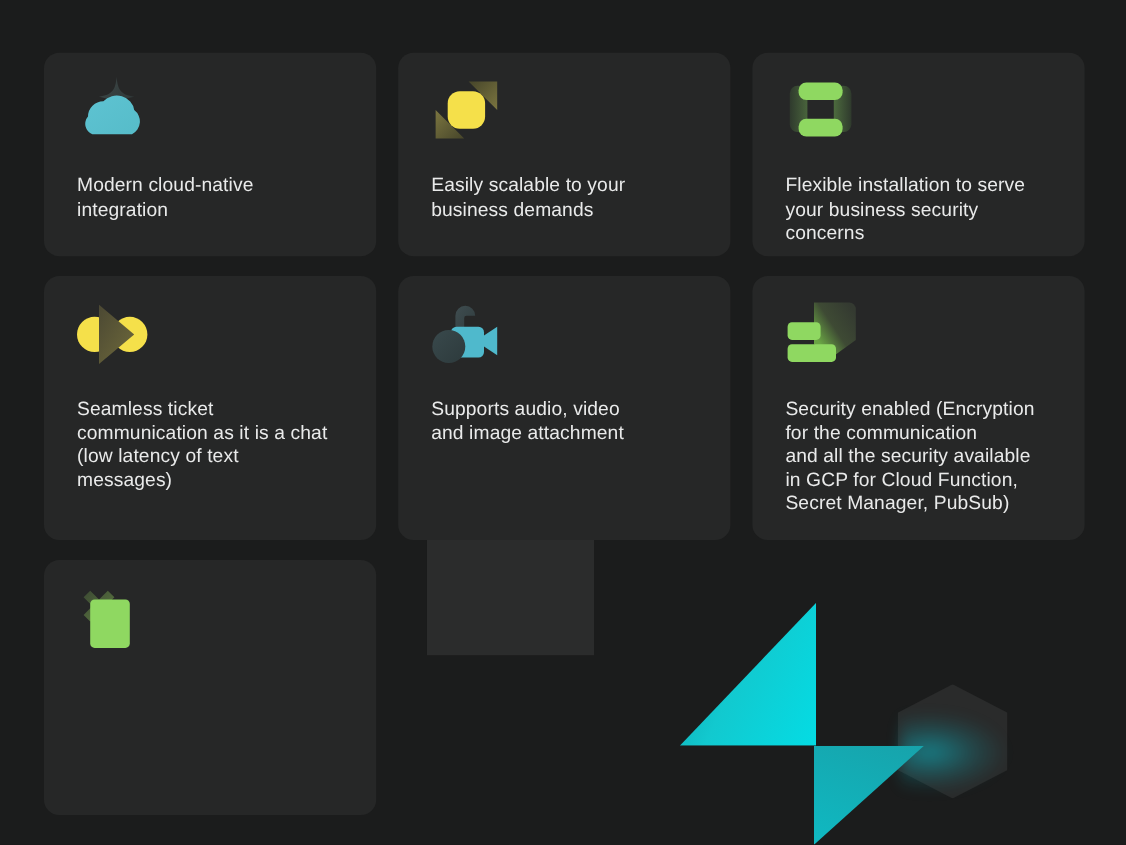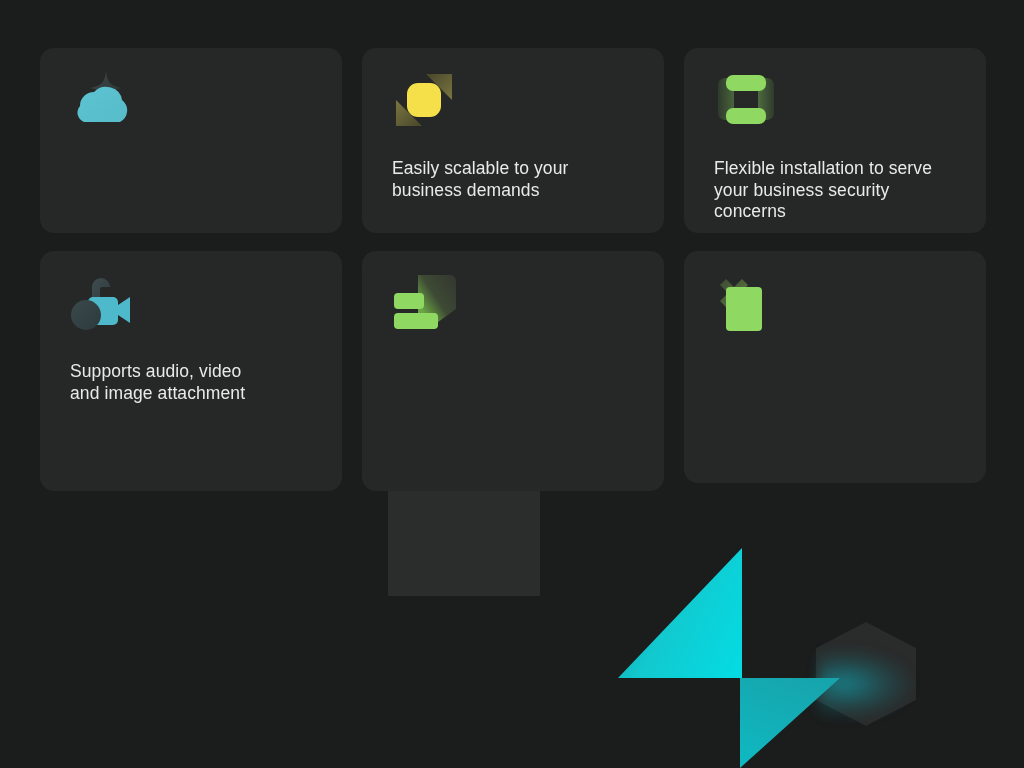--- a/index.html
+++ b/index.html
@@ -107,20 +107,22 @@
             </linearGradient>
             <linearGradient id="g-cloud1" x1="0" y1="0" x2="1" y2="1">
               <stop offset="0" stop-color="#5ec3d2"></stop>
                 <stop offset="1" stop-color="#56bcc9"></stop>
             </linearGradient>
           </defs>
           <path d="M36 0 C37 12 40 16 52 18 C40 20 37 24 36 36 C35 24 32 20 20 18 C32 16 35 12 36 0 Z" fill="url(#g-spark1)"></path>
           <path d="M10 36 A14 14 0 0 1 24 22 A16 15 0 0 1 52 30 A13 13 0 0 1 50 52 L14 52 A10 10 0 0 1 10 36 Z" fill="url(#g-cloud1)"></path>
         </svg>
       </div>
+      <div class="card-text">Modern cloud-native
+integration</div>
     </div>
 
     <div class="card r1">
       <div class="icon-wrap">
         <svg width="64" height="62" viewBox="0 0 64 62">
           <defs>
             <linearGradient id="g-tri3a" x1="0" y1="0" x2="1" y2="1">
               <stop offset="0" stop-color="#46452a"></stop>
                 <stop offset="1" stop-color="#7c7640"></stop>
             </linearGradient>
@@ -155,20 +157,39 @@
           <rect x="44" y="8" width="16" height="42" rx="7" fill="url(#g-dim2b)"></rect>
           <rect x="12" y="5" width="40" height="16" rx="7" fill="#8fd861"></rect>
           <rect x="12" y="38" width="40" height="16" rx="7" fill="#8fd861"></rect>
         </svg>
       </div>
       <div class="card-text">Flexible installation to serve
 your business security
 concerns</div>
     </div>
 
+    <div class="card r2">
+      <div class="icon-wrap">
+        <svg width="70" height="62" viewBox="0 0 70 62">
+          <defs>
+            <linearGradient id="g-play4" x1="0" y1="0" x2="1" y2="1">
+              <stop offset="0" stop-color="#4b4833"></stop>
+                <stop offset="1" stop-color="#6f6a3b"></stop>
+            </linearGradient>
+          </defs>
+          <circle cx="16" cy="31" r="16" fill="#f5e04a"></circle>
+          <circle cx="48" cy="31" r="16" fill="#f5e04a"></circle>
+          <path d="M20 4 L52 31 L20 58 Z" fill="url(#g-play4)"></path>
+        </svg>
+      </div>
+      <div class="card-text">Seamless ticket
+communication as it is a chat
+(low latency of text
+messages)</div>
+    </div>
 
     <div class="card r2">
       <div class="icon-wrap">
         <svg width="68" height="62" viewBox="0 0 68 62">
           <defs>
             <linearGradient id="g-ball5" x1="0" y1="0" x2="1" y2="1">
               <stop offset="0" stop-color="#39494c"></stop>
                 <stop offset="1" stop-color="#2d3a3c"></stop>
             </linearGradient>
             <linearGradient id="g-hook5" x1="0" y1="0" x2="1" y2="1">
@@ -194,20 +215,25 @@
               <stop offset="0" stop-color="#6aa544"></stop>
                 <stop offset="0.45" stop-color="#3e4a34"></stop>
                 <stop offset="1" stop-color="#343a31"></stop>
             </linearGradient>
           </defs>
           <path d="M26 2 L58 2 A6 6 0 0 1 64 8 L64 36 L42 52 L26 40 Z" fill="url(#g-shield6)"></path>
           <rect x="2" y="20" width="30" height="16" rx="4" fill="#8fd861"></rect>
           <rect x="2" y="40" width="44" height="16" rx="4" fill="#8fd861"></rect>
         </svg>
       </div>
+      <div class="card-text">Security enabled (Encryption
+for the communication
+and all the security available
+in GCP for Cloud Function,
+Secret Manager, PubSub)</div>
     </div>
 
     <div class="card r3">
       <div class="icon-wrap">
         <svg width="64" height="66" viewBox="0 0 64 66">
           <defs>
             <linearGradient id="g-cross7" x1="0" y1="0" x2="1" y2="1">
               <stop offset="0" stop-color="#3c4a33"></stop>
                 <stop offset="1" stop-color="#5f7c42"></stop>
             </linearGradient>

